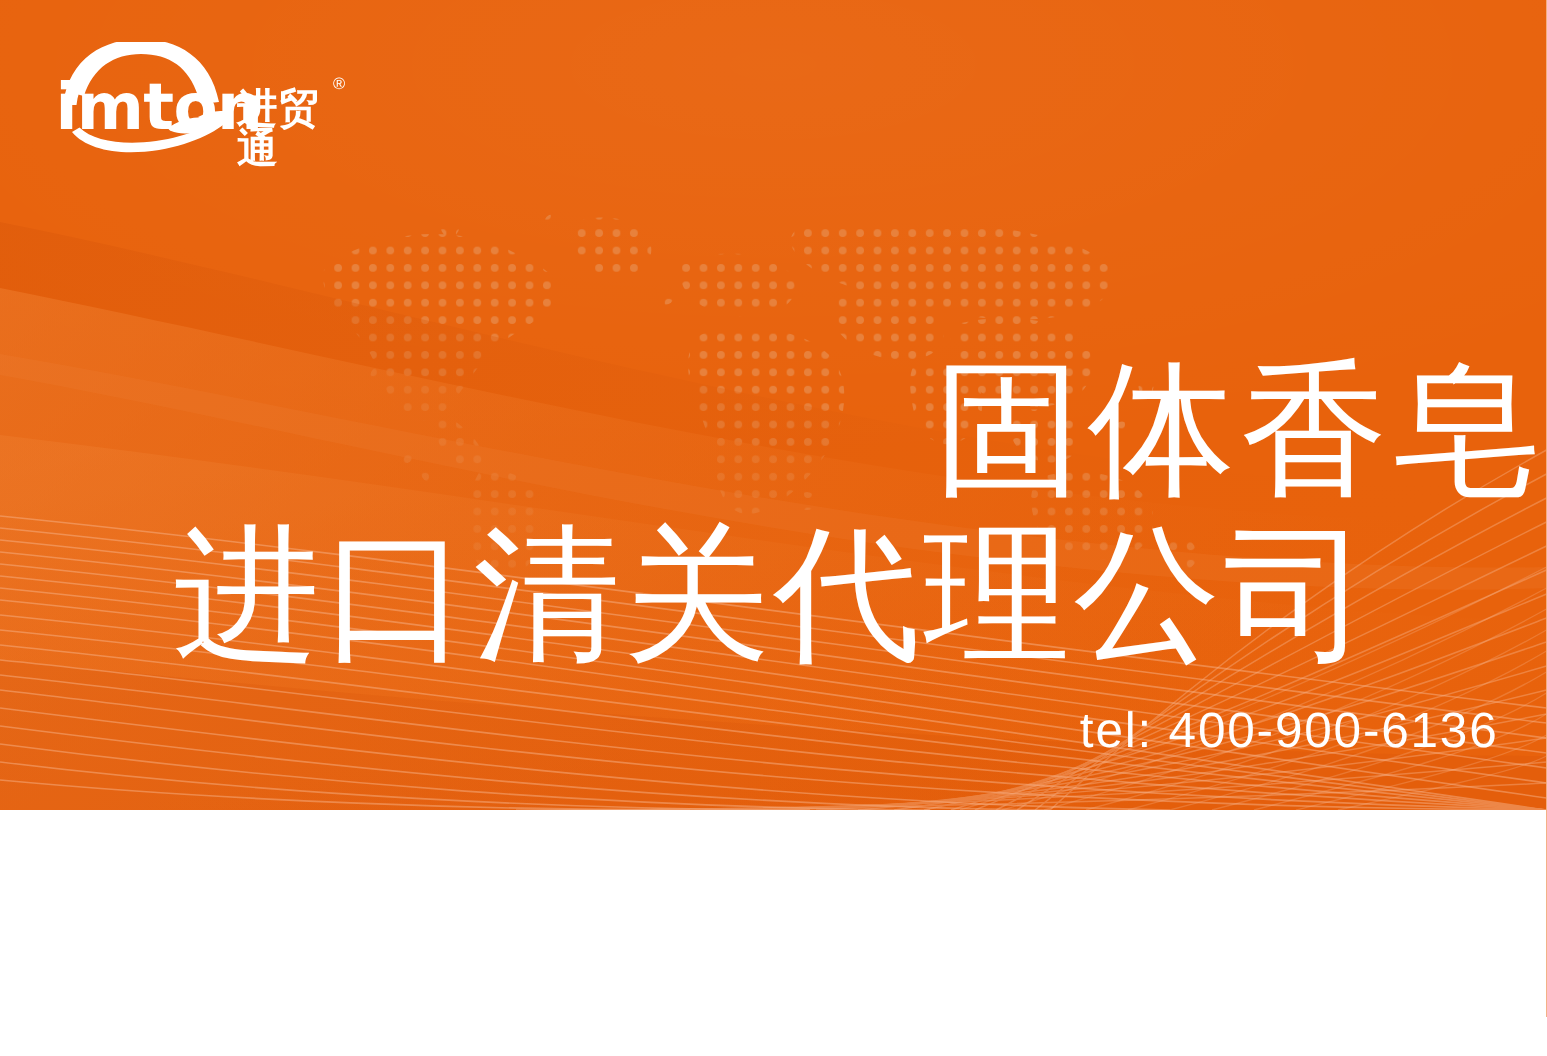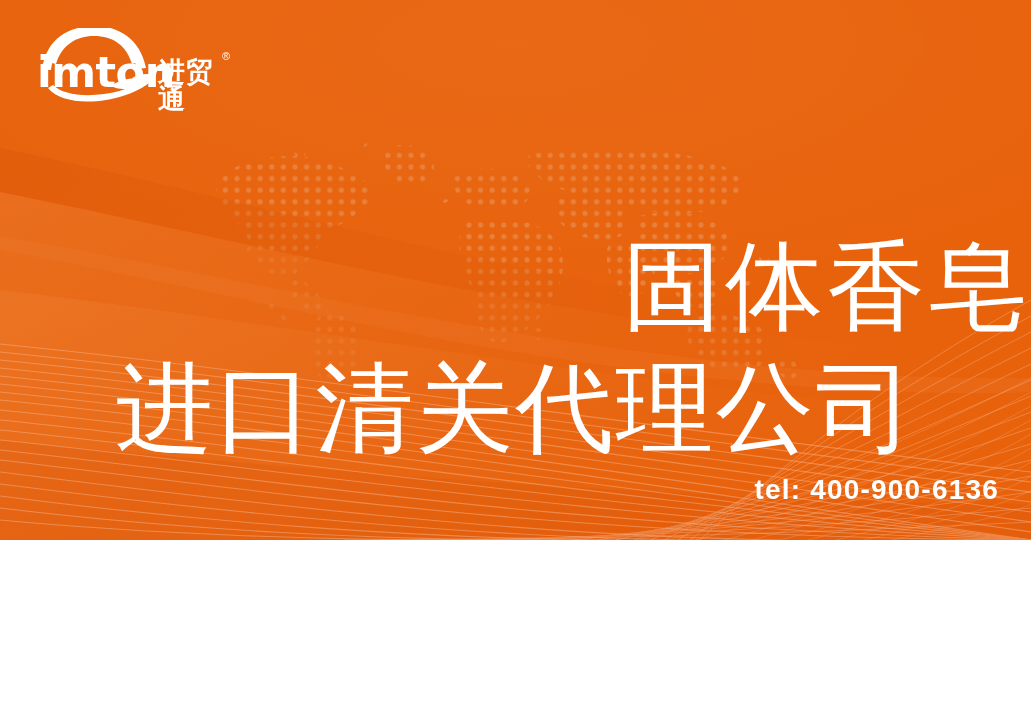--- a/index.html
+++ b/index.html
@@ -134,32 +134,31 @@
     letter-spacing: 2px;
   }
   .headline-line-1 {
     font-size: 98px;
     letter-spacing: 4px;
     text-align: right;
   }
   .headline-line-2 {
     font-size: 98px;
     letter-spacing: 2px;
-    margin-top: 12px;
   }
 
   
   .tel {
     position: absolute;
     right: 32px;
     bottom: 34px;
     color: #ffffff;
-    font-size: 28px;
+    font-size: 33px;
     letter-spacing: 1.2px;
-    font-weight: 700;
+    font-weight: 400;
     z-index: 9;
     white-space: nowrap;
   }
 </style>
 </head>
 <body>
 
 <div id="banner">
 
   <div class="bg-base"></div>

